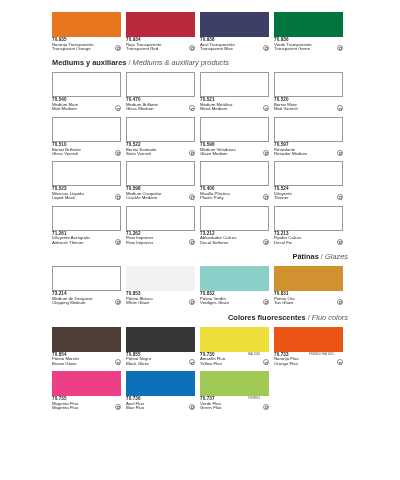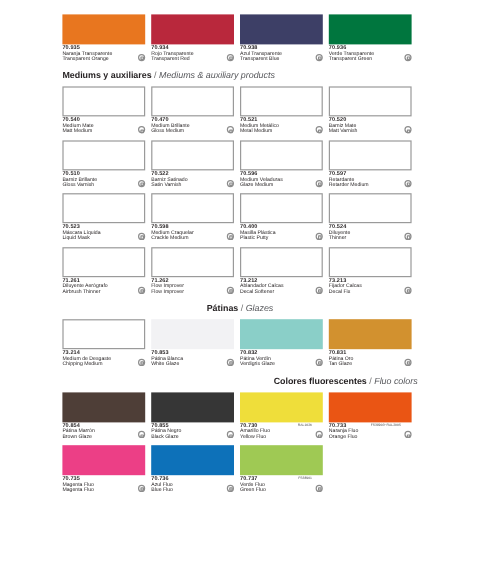--- a/index.html
+++ b/index.html
@@ -80,21 +80,21 @@
   .heading{
     font-size:7.4px;
     padding:0 52px;
     box-sizing:border-box;
     width:400px;
     white-space:nowrap;
   }
   .heading .h-es{font-weight:bold;color:#231f20;}
   .heading .h-sep{color:#6d6d6d;font-weight:normal;}
   .heading .h-en{font-style:italic;color:#55565a;}
-  .heading.center{text-align:center;padding:0 52px 0 52px;}
+  .heading.center{text-align:right;padding:0 52px 0 52px;}
   .heading.right{text-align:right;padding-right:52px;}
 
   .spacer-1{height:12px;}
   .spacer-2{height:5px;}
   .spacer-3{height:7px;}
 </style>
 </head>
 <body>
 
 <div class="page">

